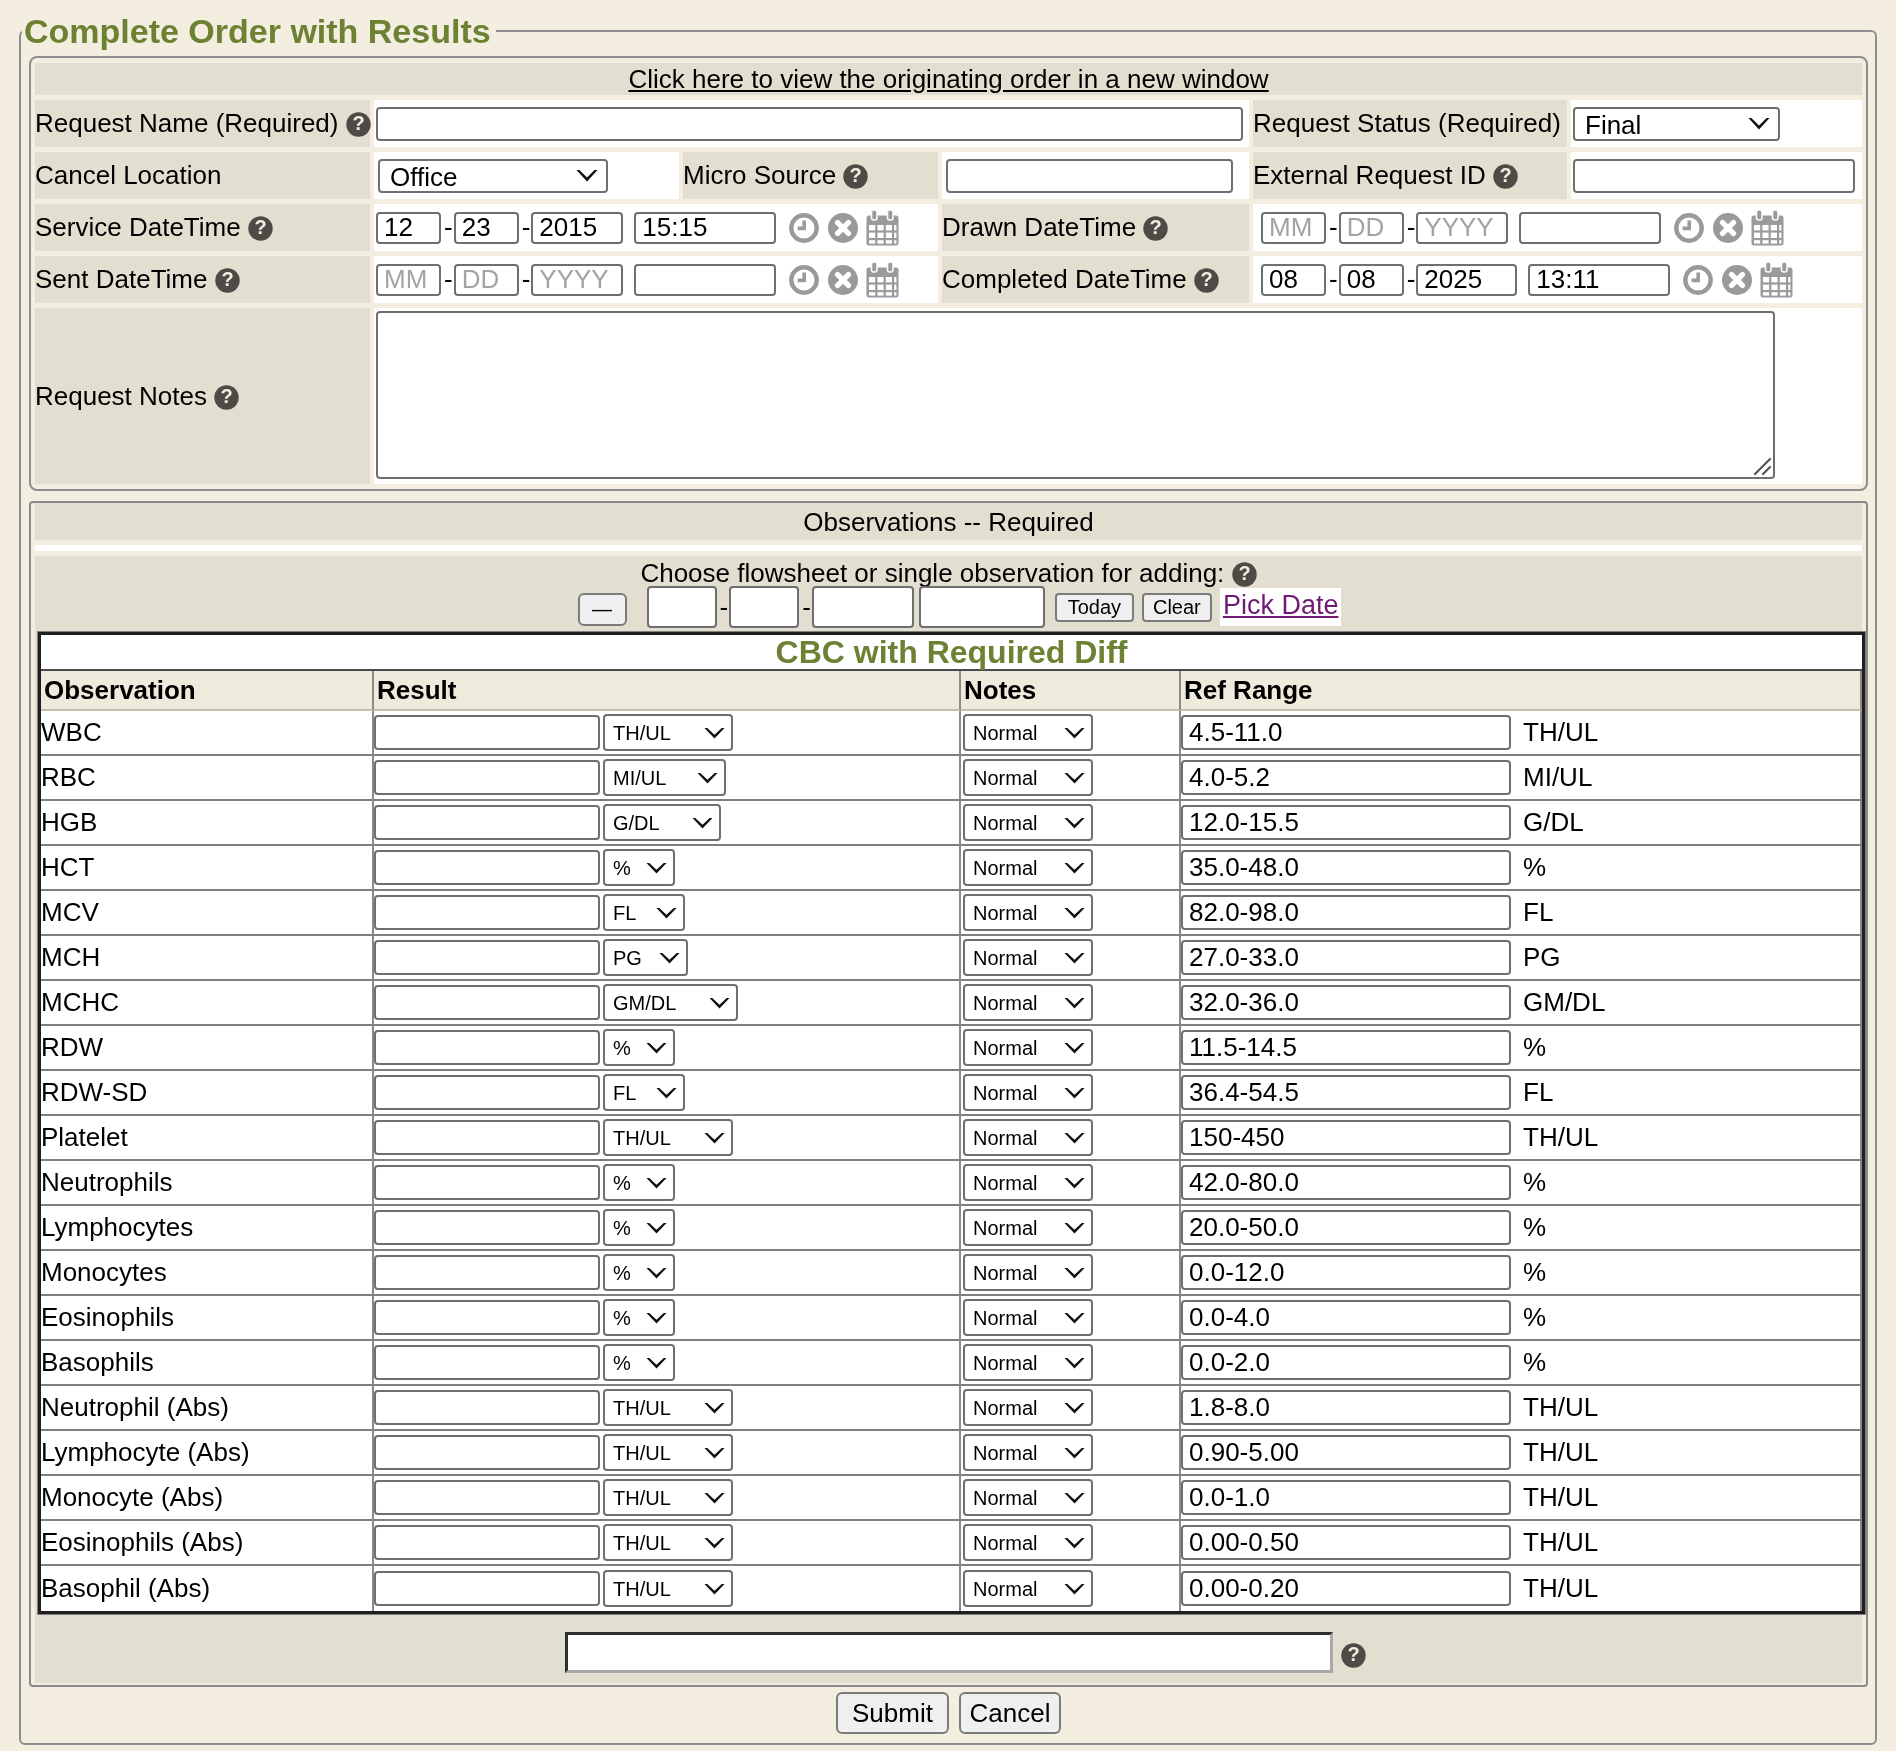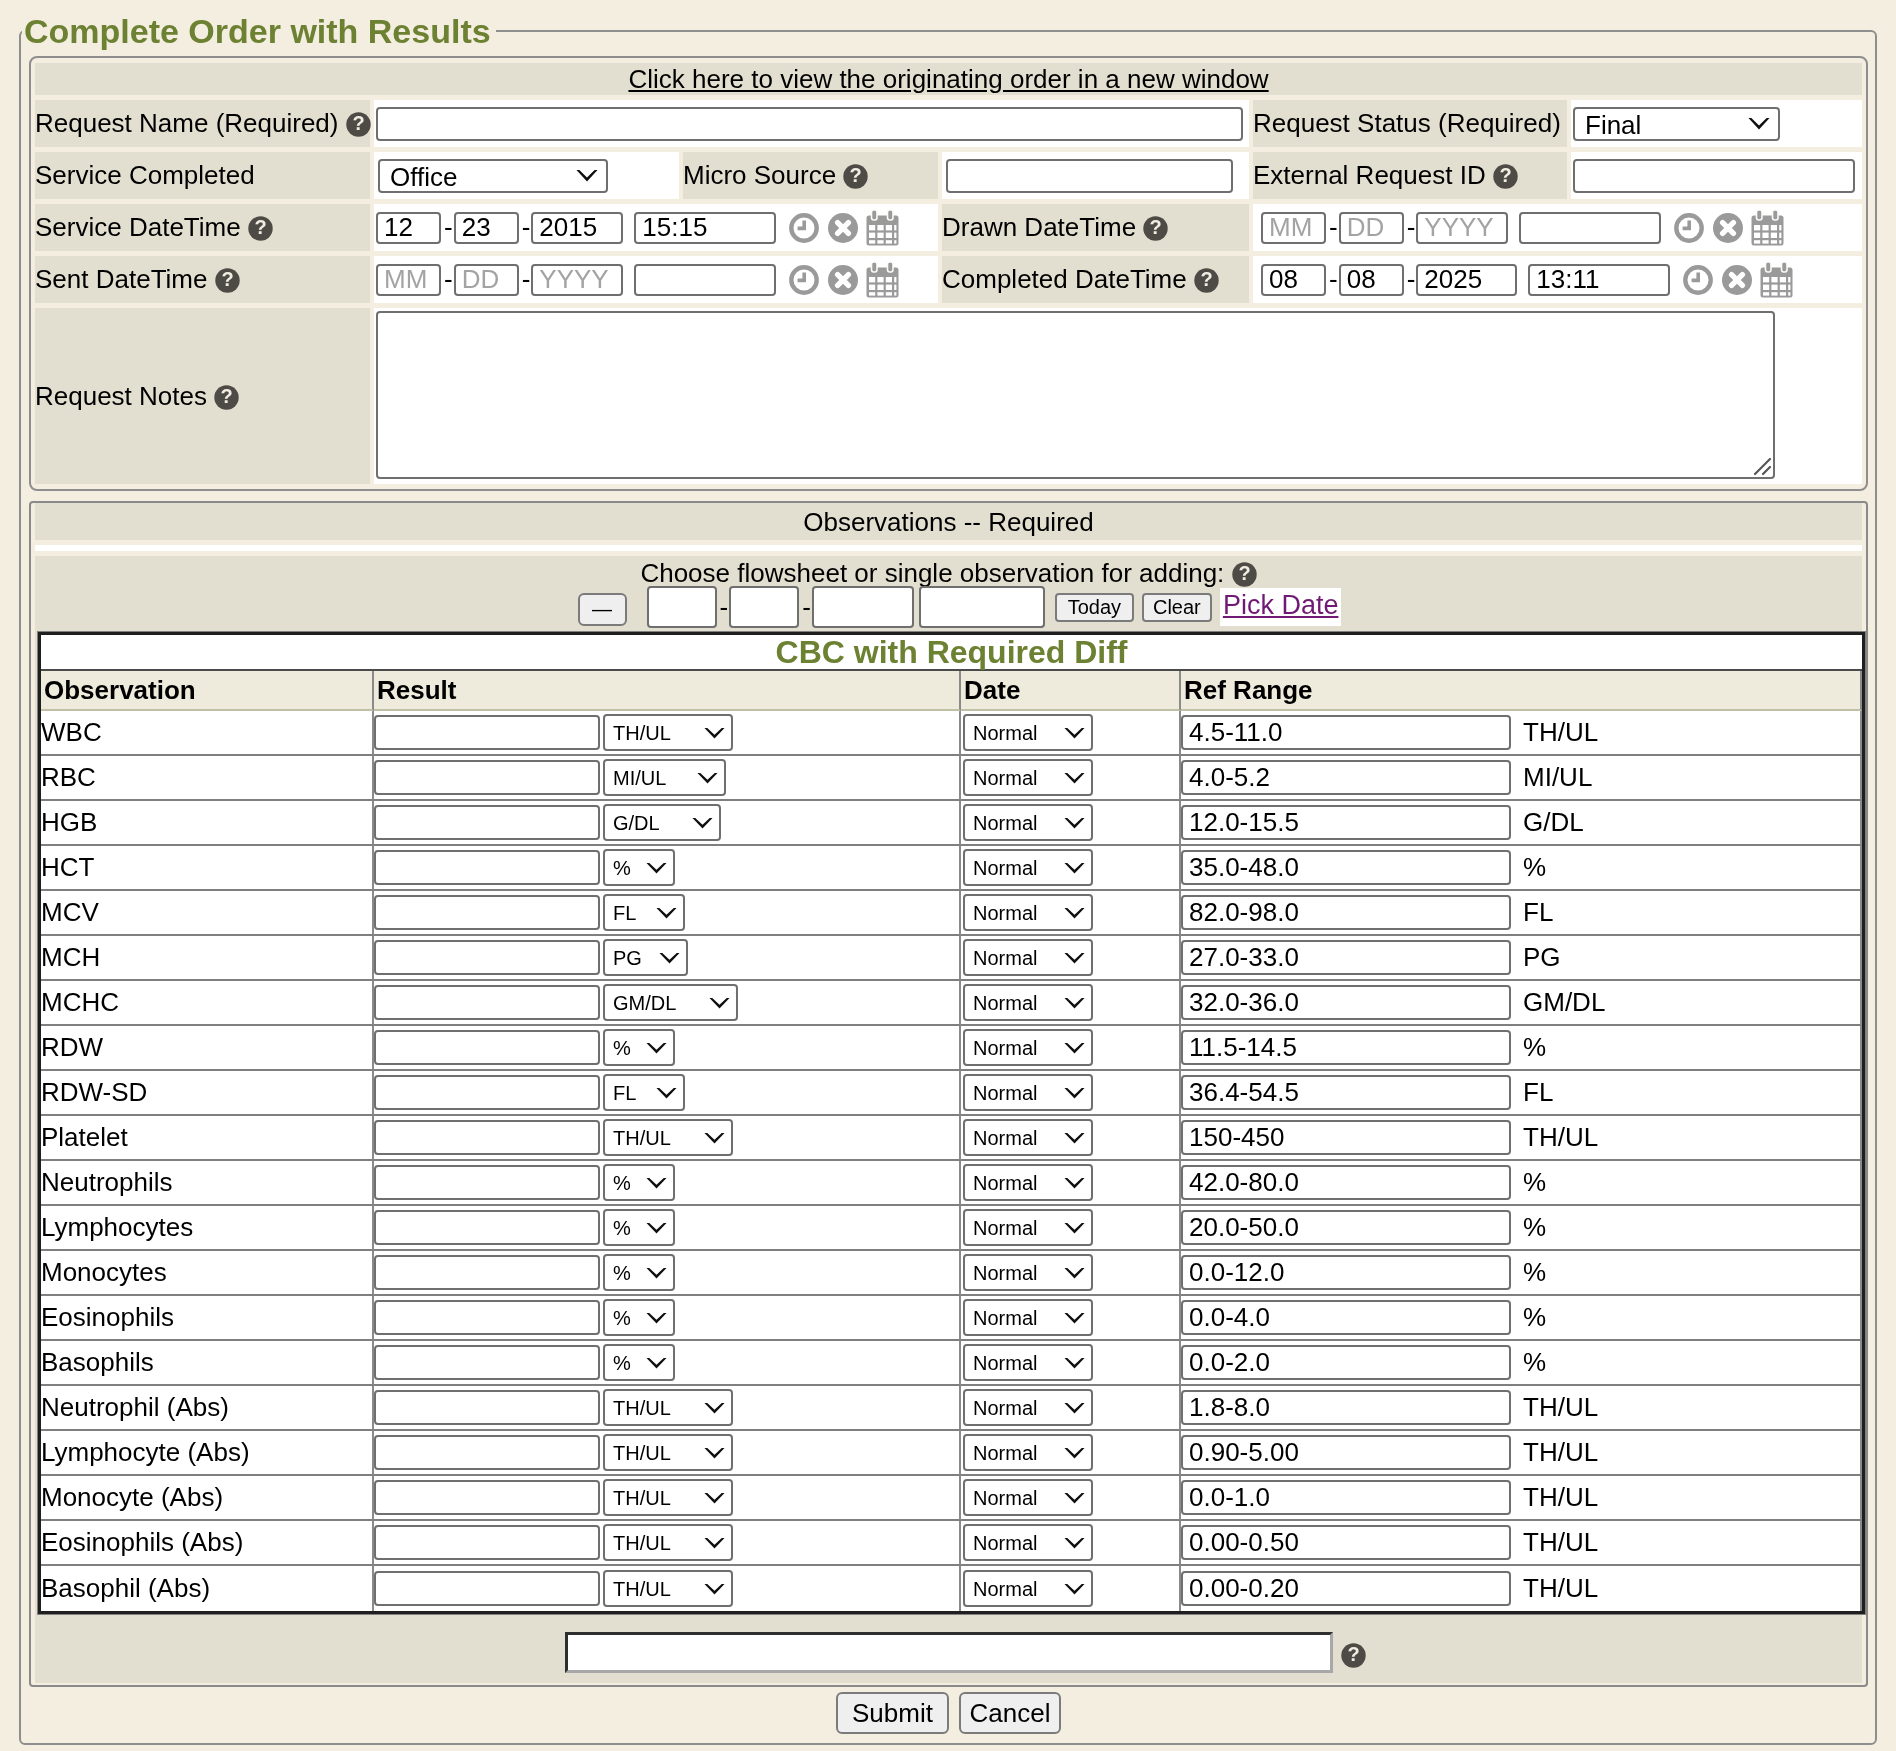--- a/index.html
+++ b/index.html
@@ -89,21 +89,21 @@
 <tr style="height:47px">
  <td class="lab">Request Name (Required) <svg class="qi" width="25" height="25" viewBox="0 0 25 25">
               <circle cx="12.5" cy="12.5" r="12.2" fill="#4e4a45"></circle>
               <text x="12.5" y="18.2" text-anchor="middle" font-family="Liberation Sans" font-size="20" font-weight="bold" fill="#f1ede2">?</text>
             </svg></td>
  <td colspan="3" class="wt"><input type="text" style="width: 867px; height: 34px; margin-left: 2px;"></td>
  <td class="lab">Request Status (Required)</td>
  <td class="wt"><span class="sw" style="margin-left:2px"><select class="big" style="width:207px"><option>Final</option></select></span></td>
 </tr>
 <tr style="height:47px">
- <td class="lab">Service Completed</td>
+ <td class="lab">Cancel Location</td>
  <td class="wt"><span class="sw" style="margin-left:4px"><select class="big" style="width:230px"><option>Office</option></select></span></td>
  <td class="lab">Micro Source <svg class="qi" width="25" height="25" viewBox="0 0 25 25">
               <circle cx="12.5" cy="12.5" r="12.2" fill="#4e4a45"></circle>
               <text x="12.5" y="18.2" text-anchor="middle" font-family="Liberation Sans" font-size="20" font-weight="bold" fill="#f1ede2">?</text>
             </svg></td>
  <td class="wt"><input type="text" style="width: 287px; height: 34px; margin-left: 4px;"></td>
  <td class="lab">External Request ID <svg class="qi" width="25" height="25" viewBox="0 0 25 25">
               <circle cx="12.5" cy="12.5" r="12.2" fill="#4e4a45"></circle>
               <text x="12.5" y="18.2" text-anchor="middle" font-family="Liberation Sans" font-size="20" font-weight="bold" fill="#f1ede2">?</text>
             </svg></td>
@@ -330,21 +330,21 @@
               <col style="width:220px">
               <col style="width:681px">
             </colgroup>
   <tbody>
               <tr class="trow">
                 <td colspan="4" class="cbctitle">CBC with Required Diff</td>
               </tr>
   <tr class="hrow">
                 <td>Observation</td>
                 <td>Result</td>
-                <td>Date</td>
+                <td>Notes</td>
                 <td class="lastc">Ref Range</td>
               </tr>
   <tr class="drow">
 <td class="obsn">WBC</td>
 <td><input type="text" class="rin" style=""><span class="sw s"><select class="sm" style="width:130px"><option>TH/UL</option></select></span></td>
 <td class="fl"><span class="sw s"><select class="sm" style="width:130px"><option>Normal</option></select></span></td>
 <td class="lastc"><input type="text" class="fin" value="4.5-11.0" style=""><span class="unit">TH/UL</span></td>
 </tr>
 <tr class="drow">
 <td class="obsn">RBC</td>

